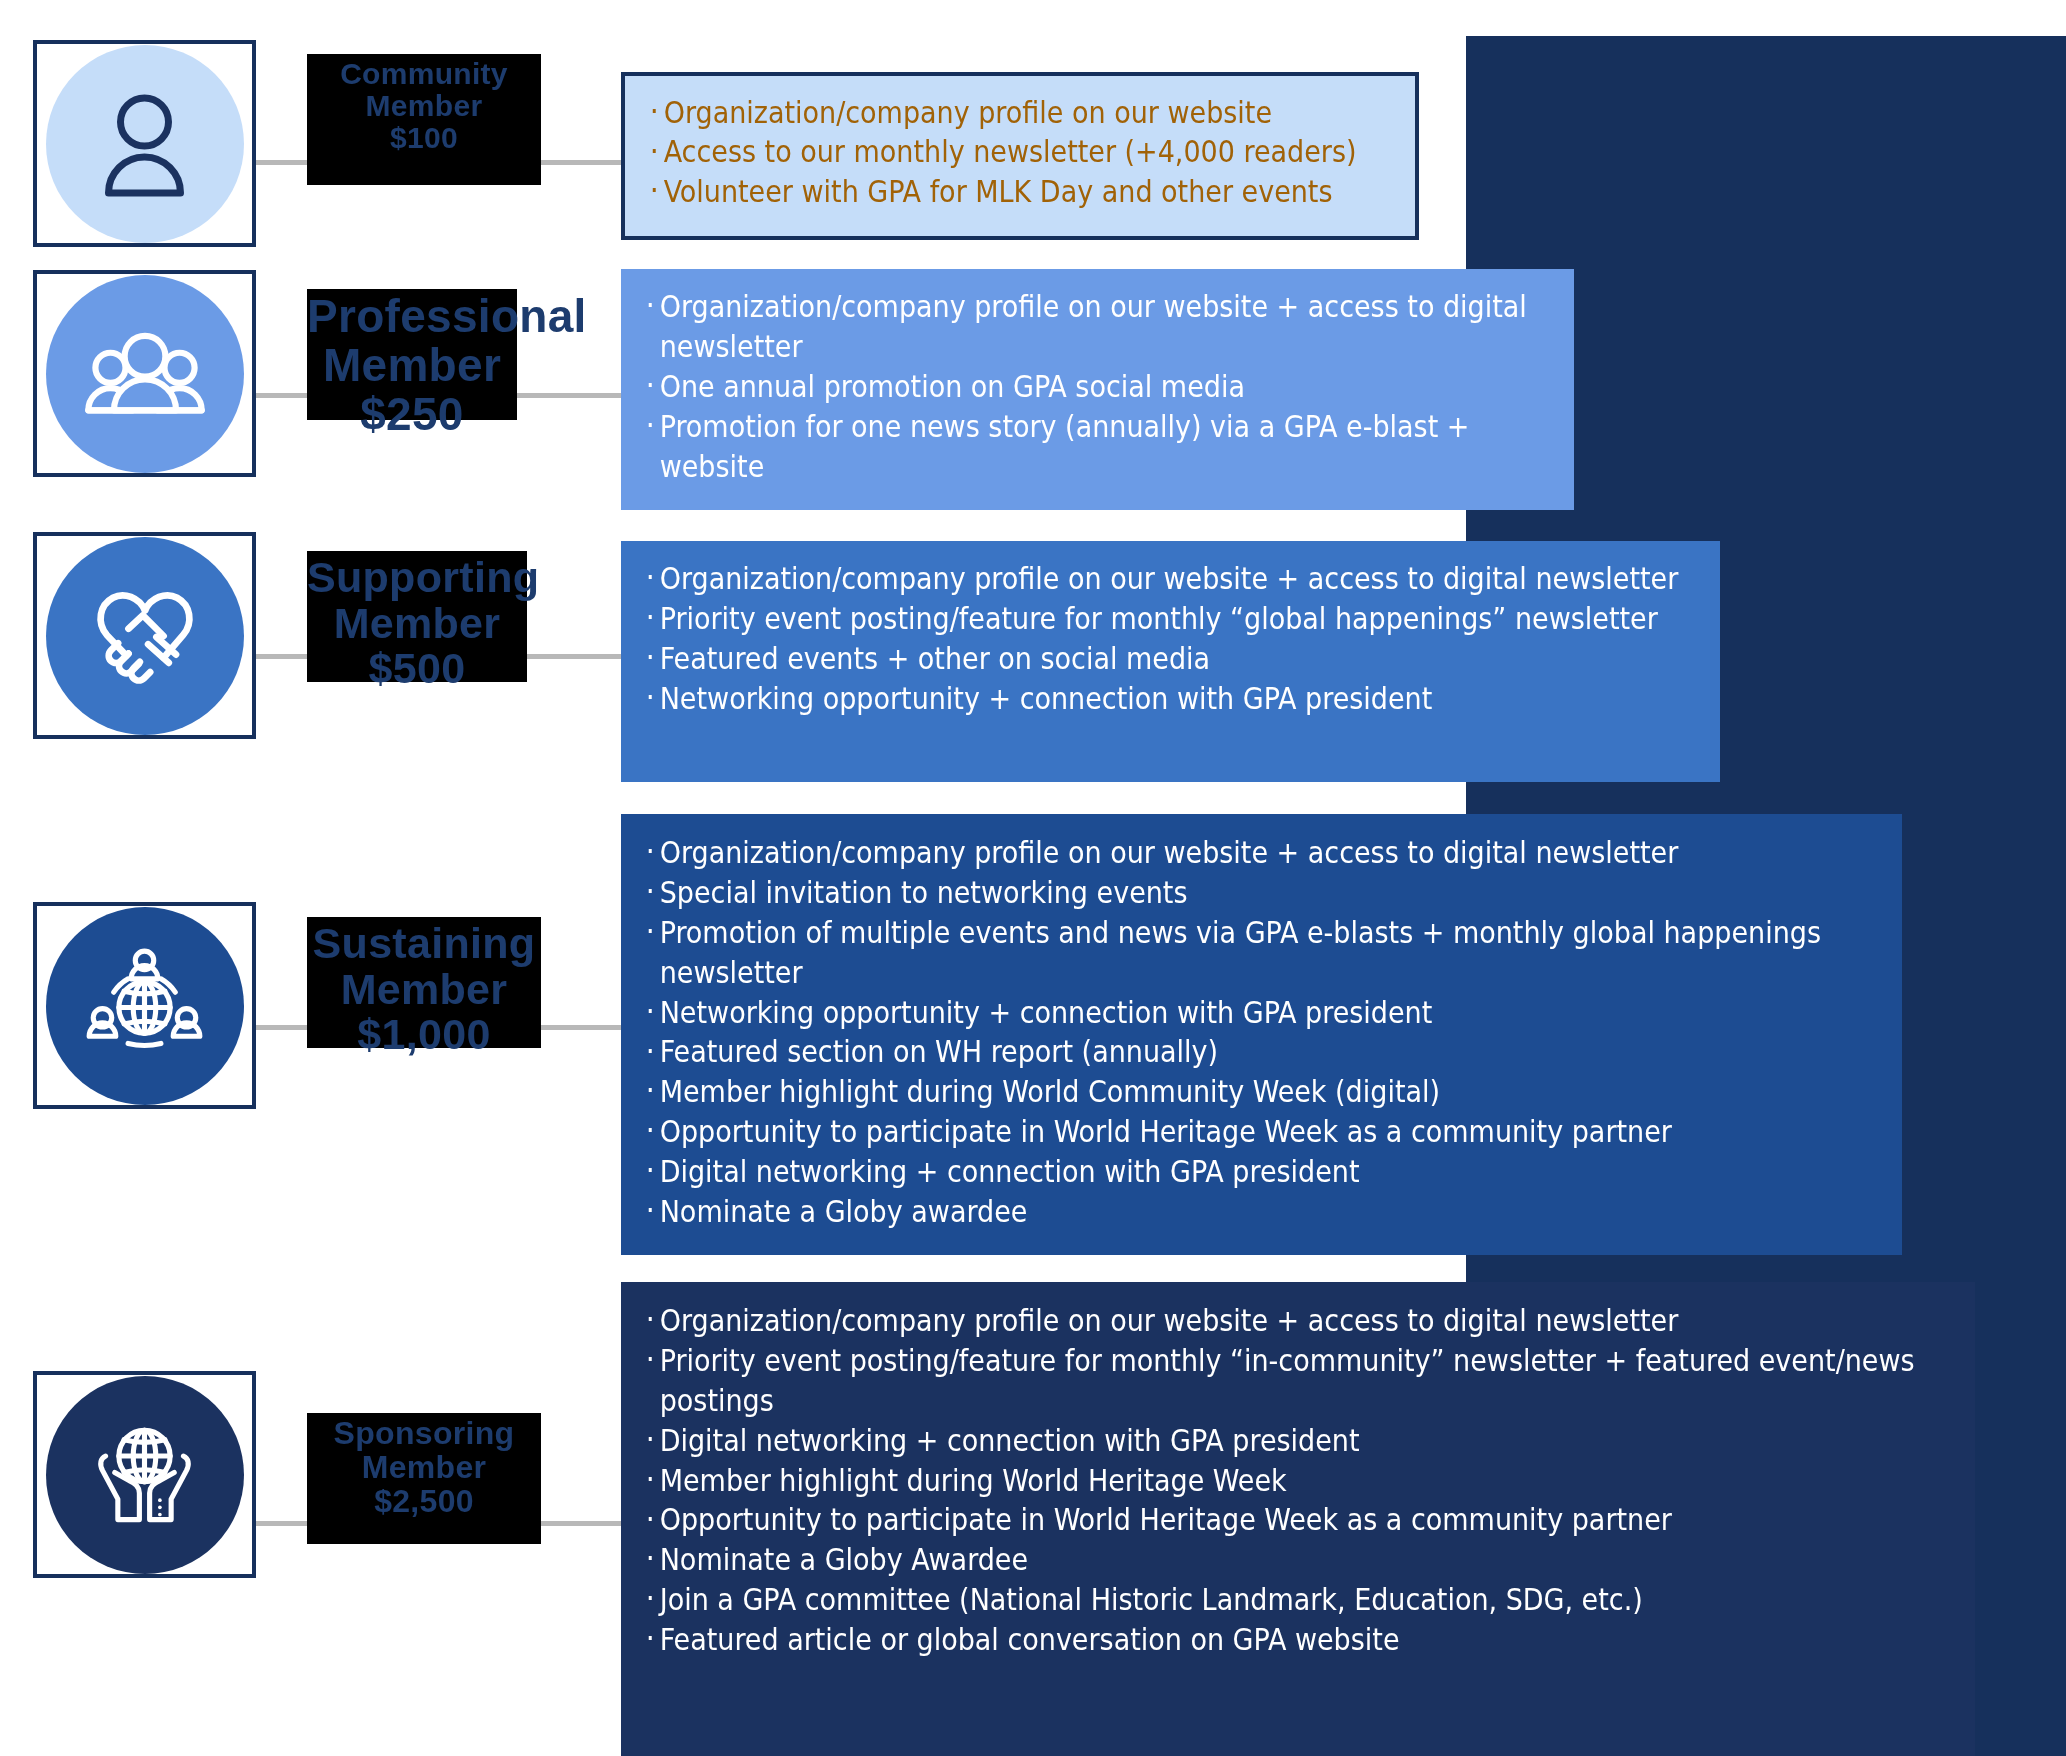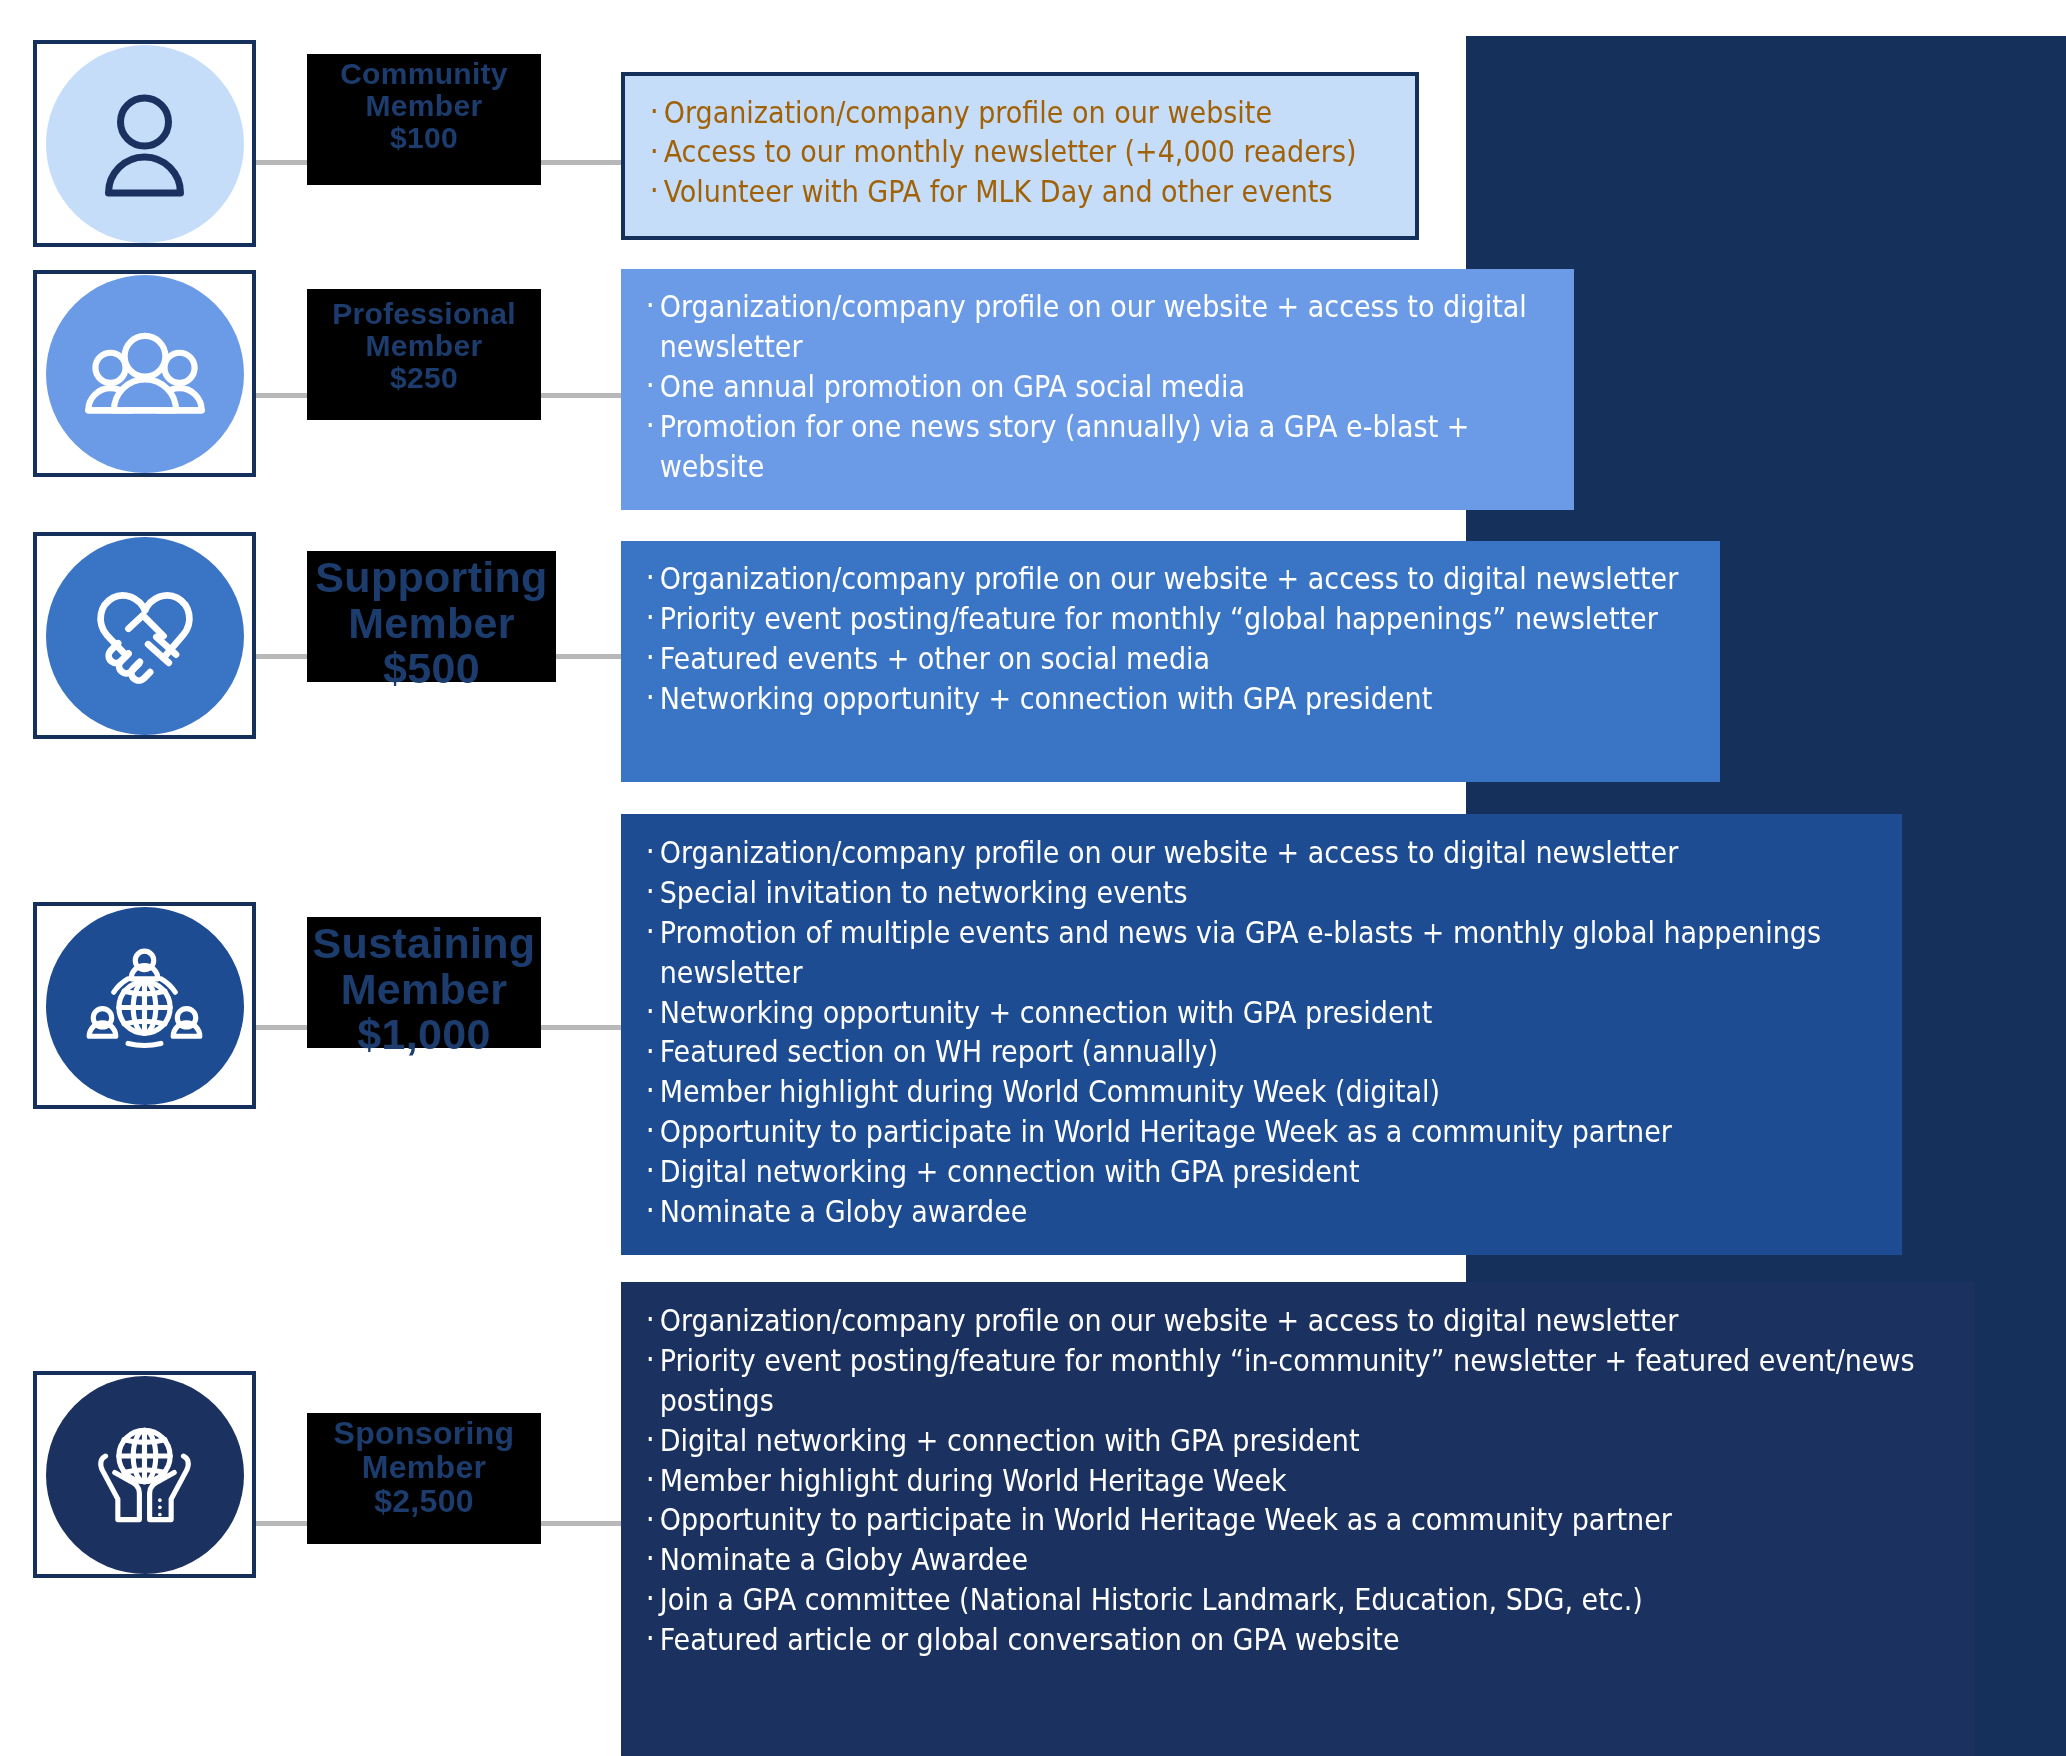--- a/index.html
+++ b/index.html
@@ -137,21 +137,21 @@
           <path d="M84 91 a25 25 0 0 1 50 0 z"></path>
           <circle cx="70" cy="30" r="23"></circle>
           <path d="M35 91 a35 35 0 0 1 70 0 z" fill="#6b9be6"></path>
           <line x1="6" y1="91" x2="134" y2="91"></line>
         </svg>
       </div>
     </div>
 
     <div class="connector" style="left:256px; top:393px; width:379px;"></div>
 
-    <div class="label-plate" style="left:307px; top:289px; width:234px; height:131px; font-size:30px; padding-top:9px;">
+    <div class="label-plate" style="left:307px; top:289px; width:210px; height:131px; font-size:46px; padding-top:3px;">
       <span class="tier-name">Professional</span>
       <span class="tier-name">Member</span>
       <span class="tier-price">$250</span>
     </div>
 
     <div class="benefits" style="left:621px; top:269px; width:953px; height:241px; font-size:30px; line-height:1.33; padding:18px 20.7px;">
       <ul>
         <li>Organization/company profile on our website + access to digital newsletter</li>
         <li>One annual promotion on GPA social media</li>
         <li>Promotion for one news story (annually) via a GPA e-blast + website</li>
@@ -171,21 +171,21 @@
           <path d="M44 72 l-7 7 a7 7 0 0 0 10 10 l7 -7"></path>
           <path d="M55 80 l-6 6 a7 7 0 0 0 10 10 l6 -6"></path>
           <path d="M63 63 l20 18"></path>
           <path d="M71 56 l19 17"></path>
         </svg>
       </div>
     </div>
 
     <div class="connector" style="left:256px; top:654px; width:379px;"></div>
 
-    <div class="label-plate" style="left:307px; top:551px; width:249px; height:131px; font-size:43px; padding-top:4.1px;">
+    <div class="label-plate" style="left:307px; top:551px; width:220px; height:131px; font-size:43px; padding-top:4.1px;">
       <span class="tier-name">Supporting</span>
       <span class="tier-name">Member</span>
       <span class="tier-price">$500</span>
     </div>
 
     <div class="benefits" style="left:621px; top:541px; width:1099px; height:241px; font-size:30px; line-height:1.33; padding:18px 20.7px;">
       <ul>
         <li>Organization/company profile on our website + access to digital newsletter</li>
         <li>Priority event posting/feature for monthly “global happenings” newsletter</li>
         <li>Featured events + other on social media</li>

